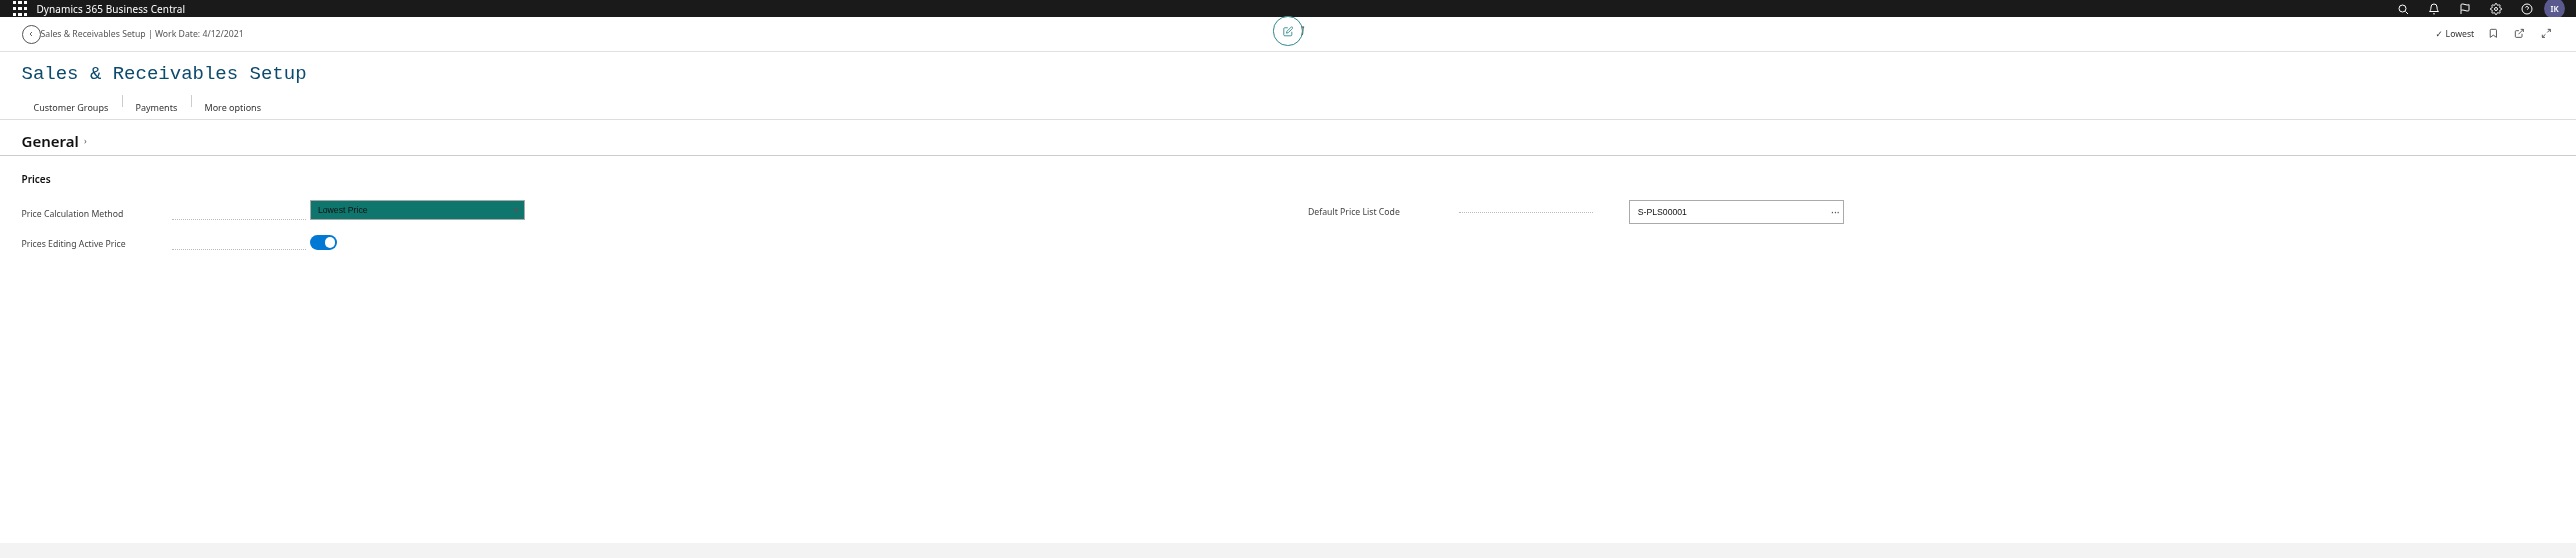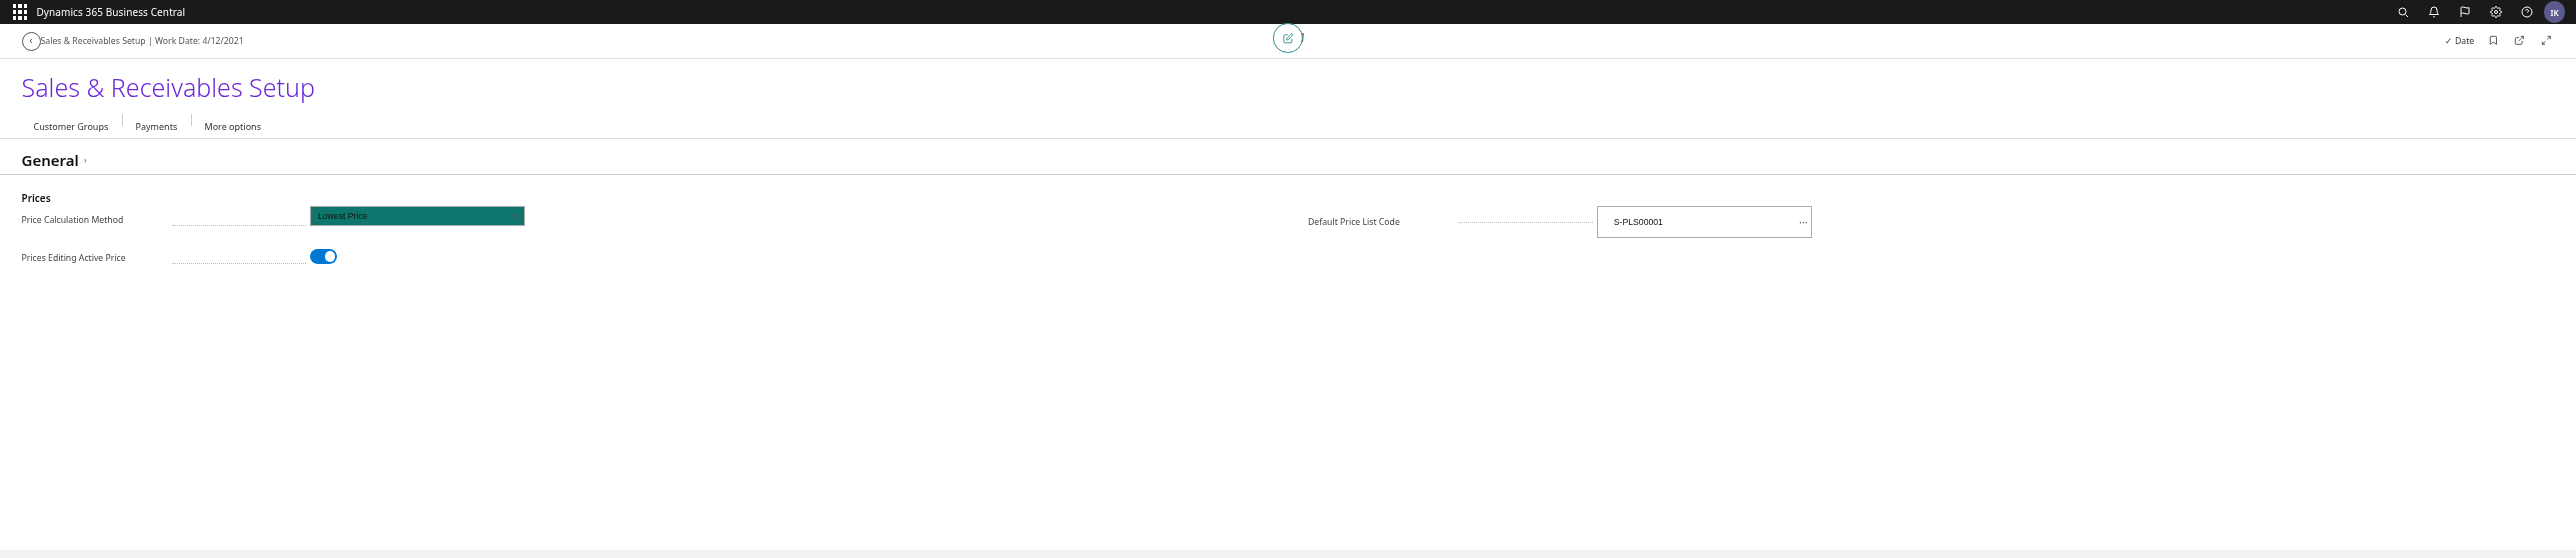--- a/index.html
+++ b/index.html
@@ -8,21 +8,21 @@
       font-size: 9.4px;
       background: #f3f3f3;
       width: 2576px;
       height: 558px;
       overflow: hidden;
     }
 
     
     .topbar {
       background: #1a1a1a;
-      height: 24px;
+      height: 17px;
       display: flex;
       padding: 0 10.7px;
       color: white;
     }
     .topbar-grid {
       display: flex;
       align-items: center;
       width: 2576px;
     }
     .topbar-left {
@@ -142,24 +142,25 @@
       background: none;
       border: none;
       padding: 2.7px;
     }
 
     
     .page-title-area {
       padding: 10.7px 21.5px 0 21.5px;
     }
     .page-title {
-      font-size: 25px;
+      font-size: 19px;
       font-weight: 300;
-      color: #6d28d9;
+      color: #0c4a6e;
       margin-bottom: 10.7px;
+      font-family: Liberation Mono, monospace;
     }
     .edit-circle {
       width: 29.5px;
       height: 29.5px;
       border-radius: 50%;
       border: 1px solid #2d8a8a;
       display: flex;
       align-items: center;
       justify-content: center;
       cursor: pointer;
@@ -231,21 +232,21 @@
     
     .content-area {
       padding: 16px 21.5px;
     }
 
     
     .prices-section-title {
       font-size: 10px;
       font-weight: 600;
       color: #111;
-      margin-bottom: 1px;
+      margin-bottom: 14px;
     }
     .fields-row {
       display: flex;
       align-items: flex-start;
       gap: 0;
       margin-bottom: 10.7px;
     }
     .field-group {
       display: flex;
       align-items: flex-end;
@@ -289,26 +290,27 @@
       position: absolute;
       right: 5.4px;
       top: 50%;
       transform: translateY(-50%);
       pointer-events: none;
       color: #555;
       font-size: 7.4px;
     }
     .field-input {
       width: 215px;
-      height: 32px;
+      height: 24px;
       border: 0.7px solid #aaa;
-      padding: 0 20px 0 16px;
+      padding: 0 20px 0 8px;
       font-size: 8.7px;
       color: #111;
       background: white;
+      margin-left: 32px;
     }
     .field-input-ellipsis {
       position: absolute;
       right: 4px;
       top: 50%;
       transform: translateY(-50%);
       color: #555;
       font-size: 10.7px;
       cursor: pointer;
     }
@@ -448,21 +450,21 @@
             <path d="M10 11v6"></path>
             <path d="M14 11v6"></path>
             <path d="M9 6V4a1 1 0 0 1 1-1h4a1 1 0 0 1 1 1v2"></path>
         </svg>
       </button>
     </div>
 
     <div class="breadcrumb-actions">
       <span class="saved-indicator">
         <span>✓</span>
-        <span>Date</span>
+        <span>Lowest</span>
       </span>
       <button class="header-icon-btn">
         <svg width="10.7" height="10.7" viewBox="0 0 24 24" fill="none" stroke="#444" stroke-width="2">
           <path d="M19 21l-7-5-7 5V5a2 2 0 0 1 2-2h10a2 2 0 0 1 2 2z"></path>
         </svg>
       </button>
       <button class="header-icon-btn">
         <svg width="10.7" height="10.7" viewBox="0 0 24 24" fill="none" stroke="#444" stroke-width="2">
           <path d="M18 13v6a2 2 0 0 1-2 2H5a2 2 0 0 1-2-2V8a2 2 0 0 1 2-2h6"></path>
             <polyline points="15 3 21 3 21 9"></polyline>

